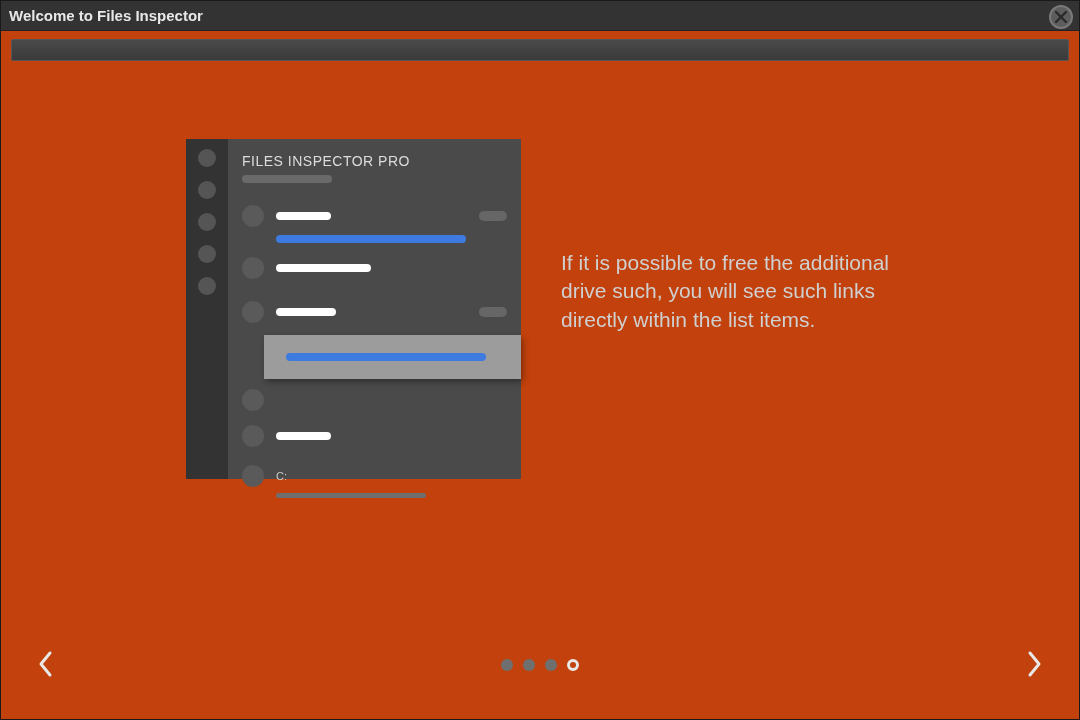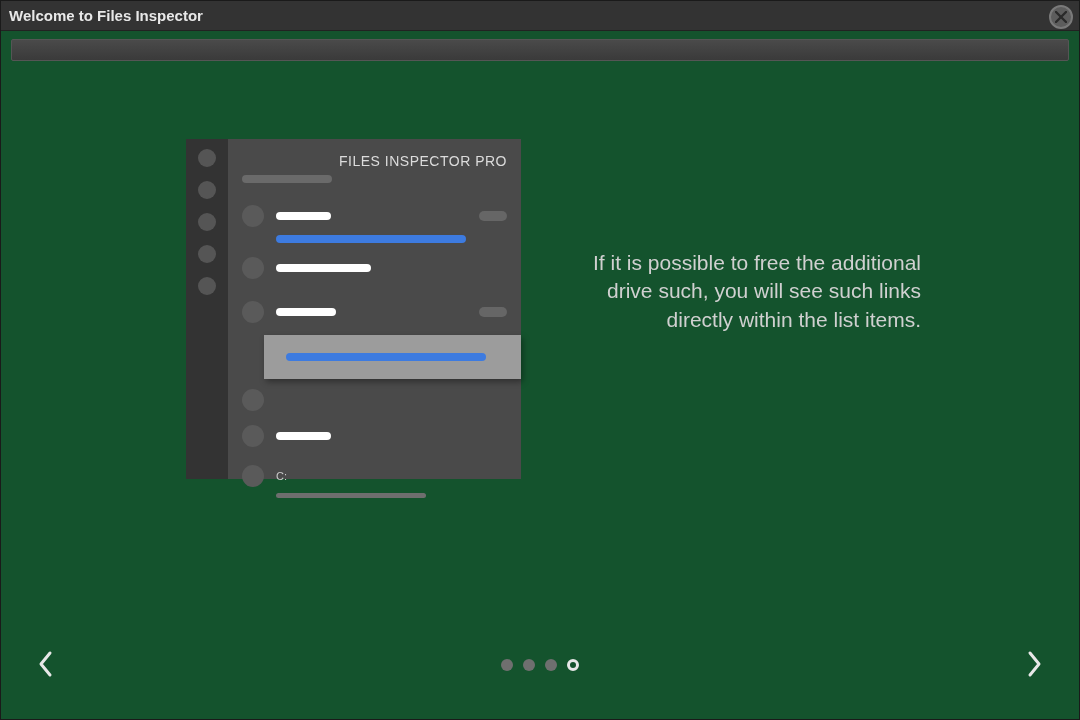--- a/index.html
+++ b/index.html
@@ -6,21 +6,21 @@
   html, body {
     width: 1080px;
     height: 720px;
     background: #000;
     font-family: "Segoe UI", Arial, sans-serif;
     overflow: hidden;
   }
   .window {
     width: 1080px;
     height: 720px;
-    background: #14532d;
+    background: #c2410c;
     border: 1px solid #1a1a1a;
     position: relative;
     display: flex;
     flex-direction: column;
   }
   .titlebar {
     height: 30px;
     background: #333333;
     display: flex;
     align-items: center;
@@ -65,21 +65,20 @@
     font-weight: 300;
     text-align: center;
     margin-top: 8px;
   }
   .body-row {
     display: flex;
     align-items: flex-start;
     margin-top: 48px;
     padding-left: 145px;
     gap: 40px;
-    text-align: right;
   }
   
   .mock {
     width: 335px;
     height: 340px;
     background: #333333;
     position: relative;
     display: flex;
   }
   .mock-sidebar {

